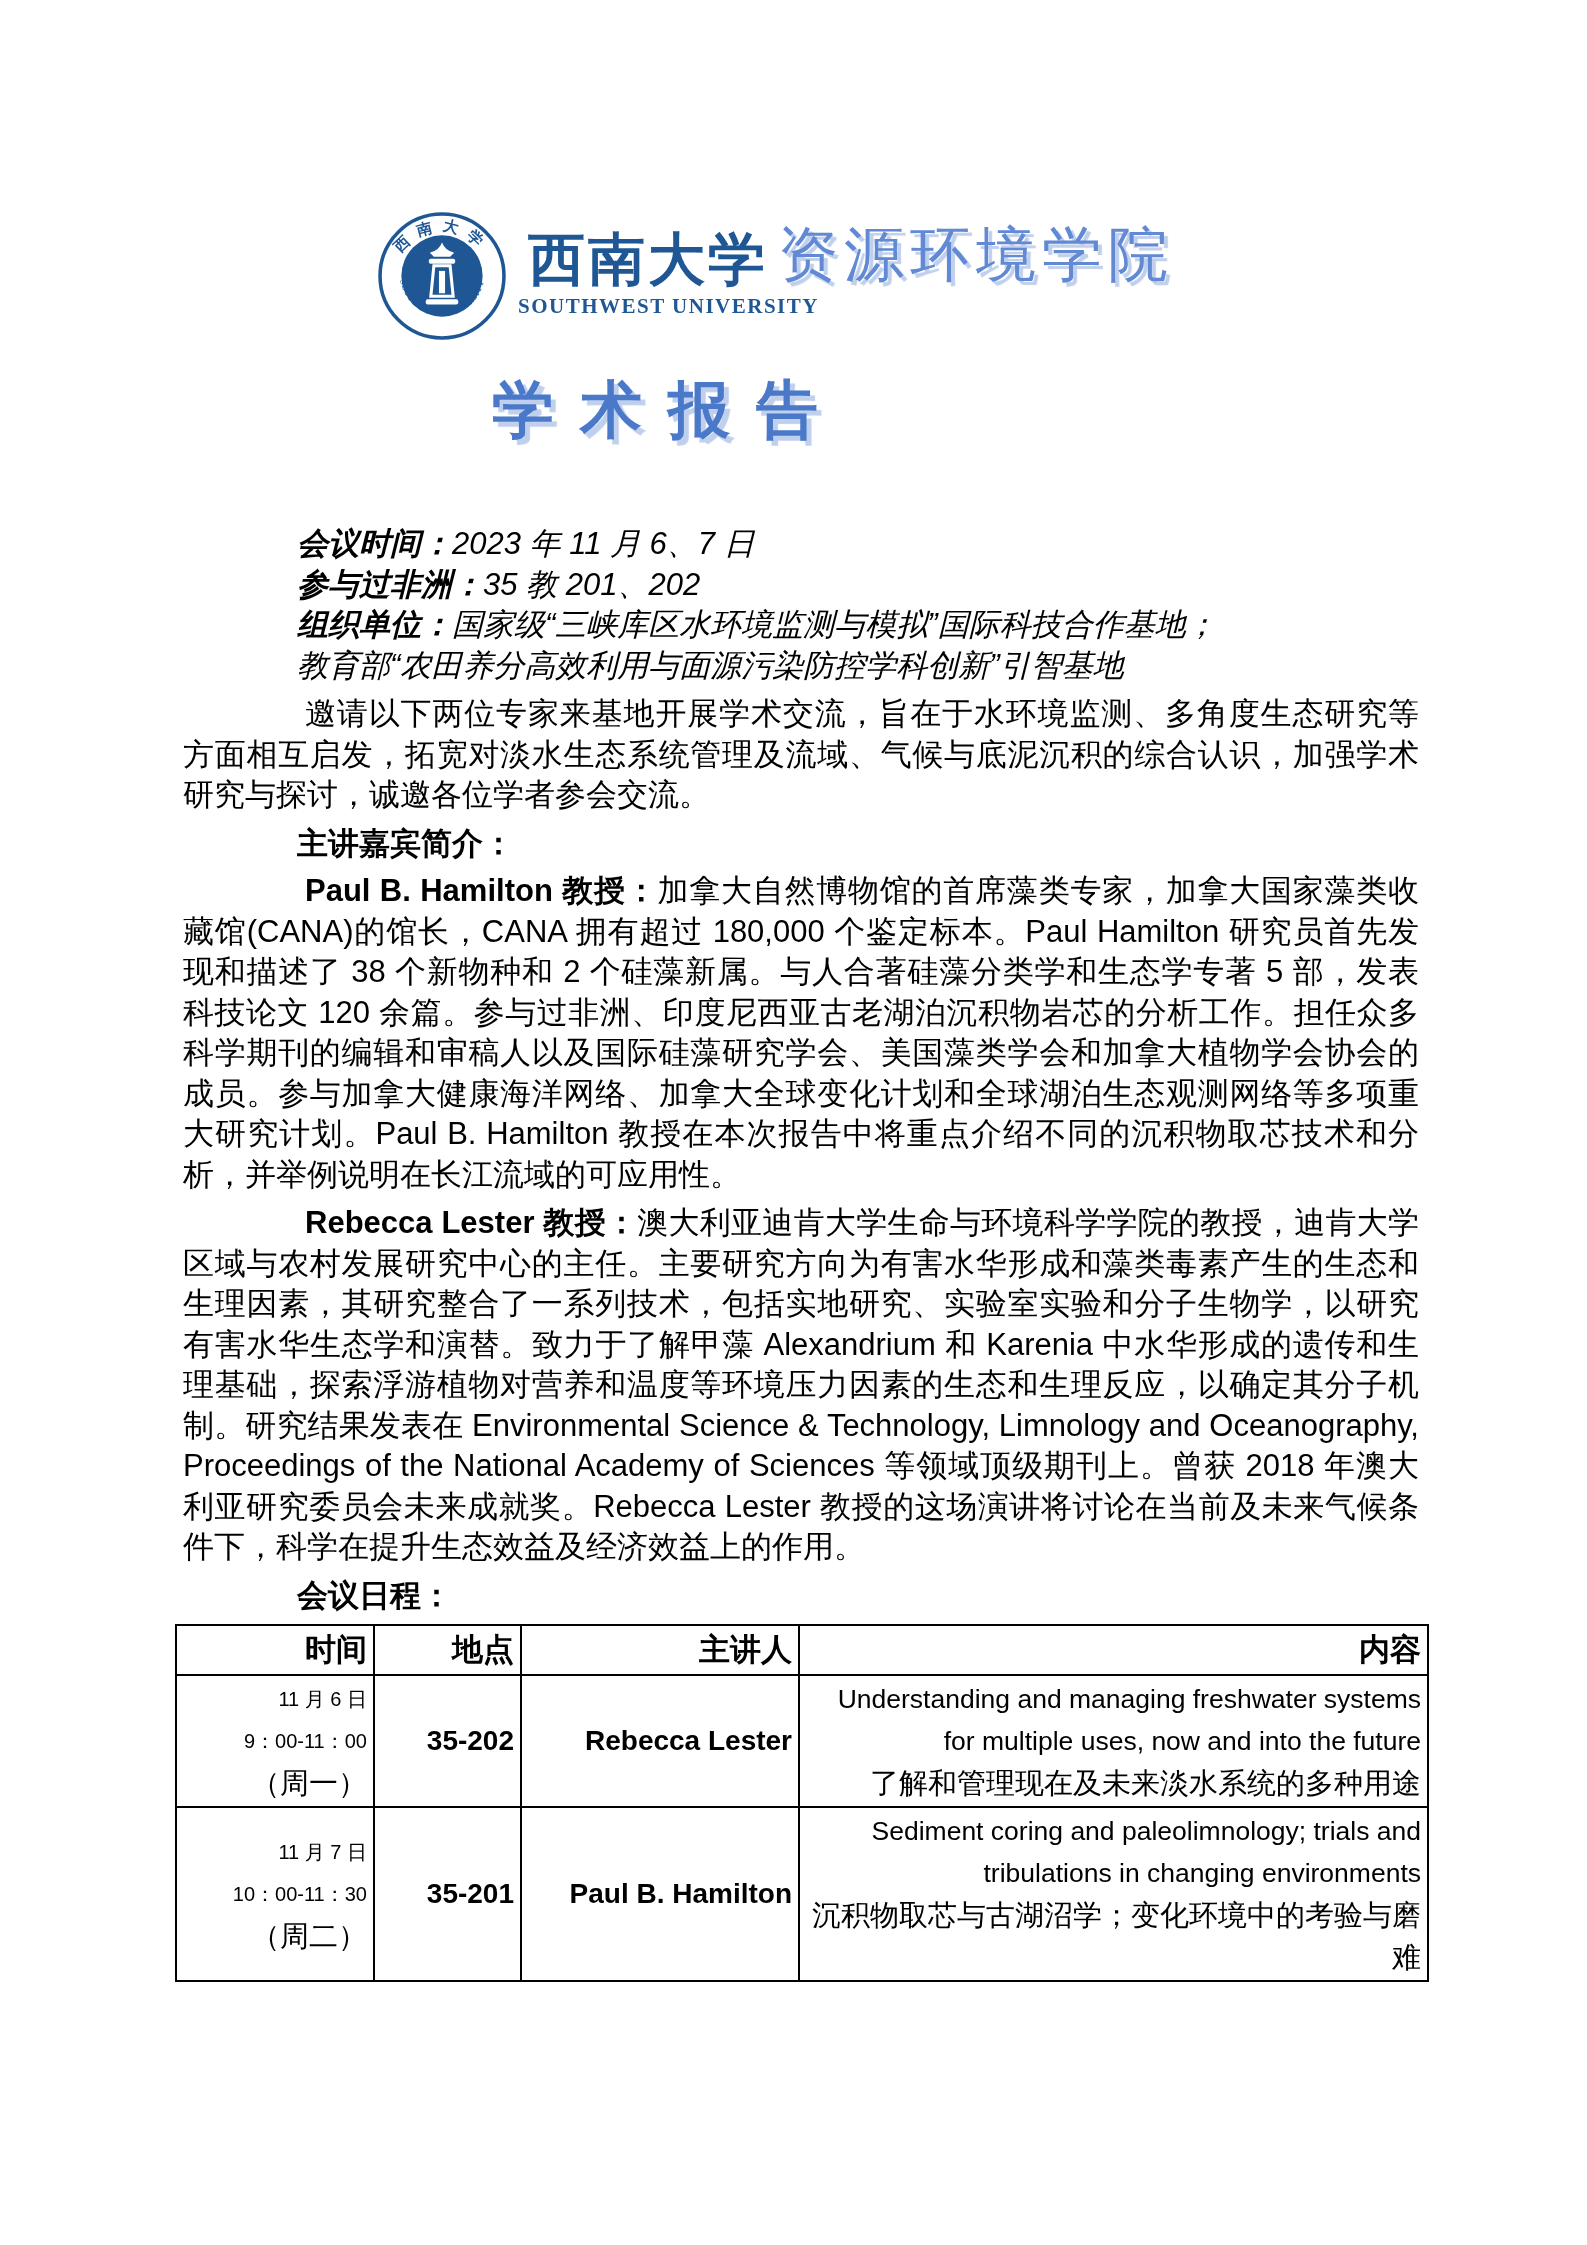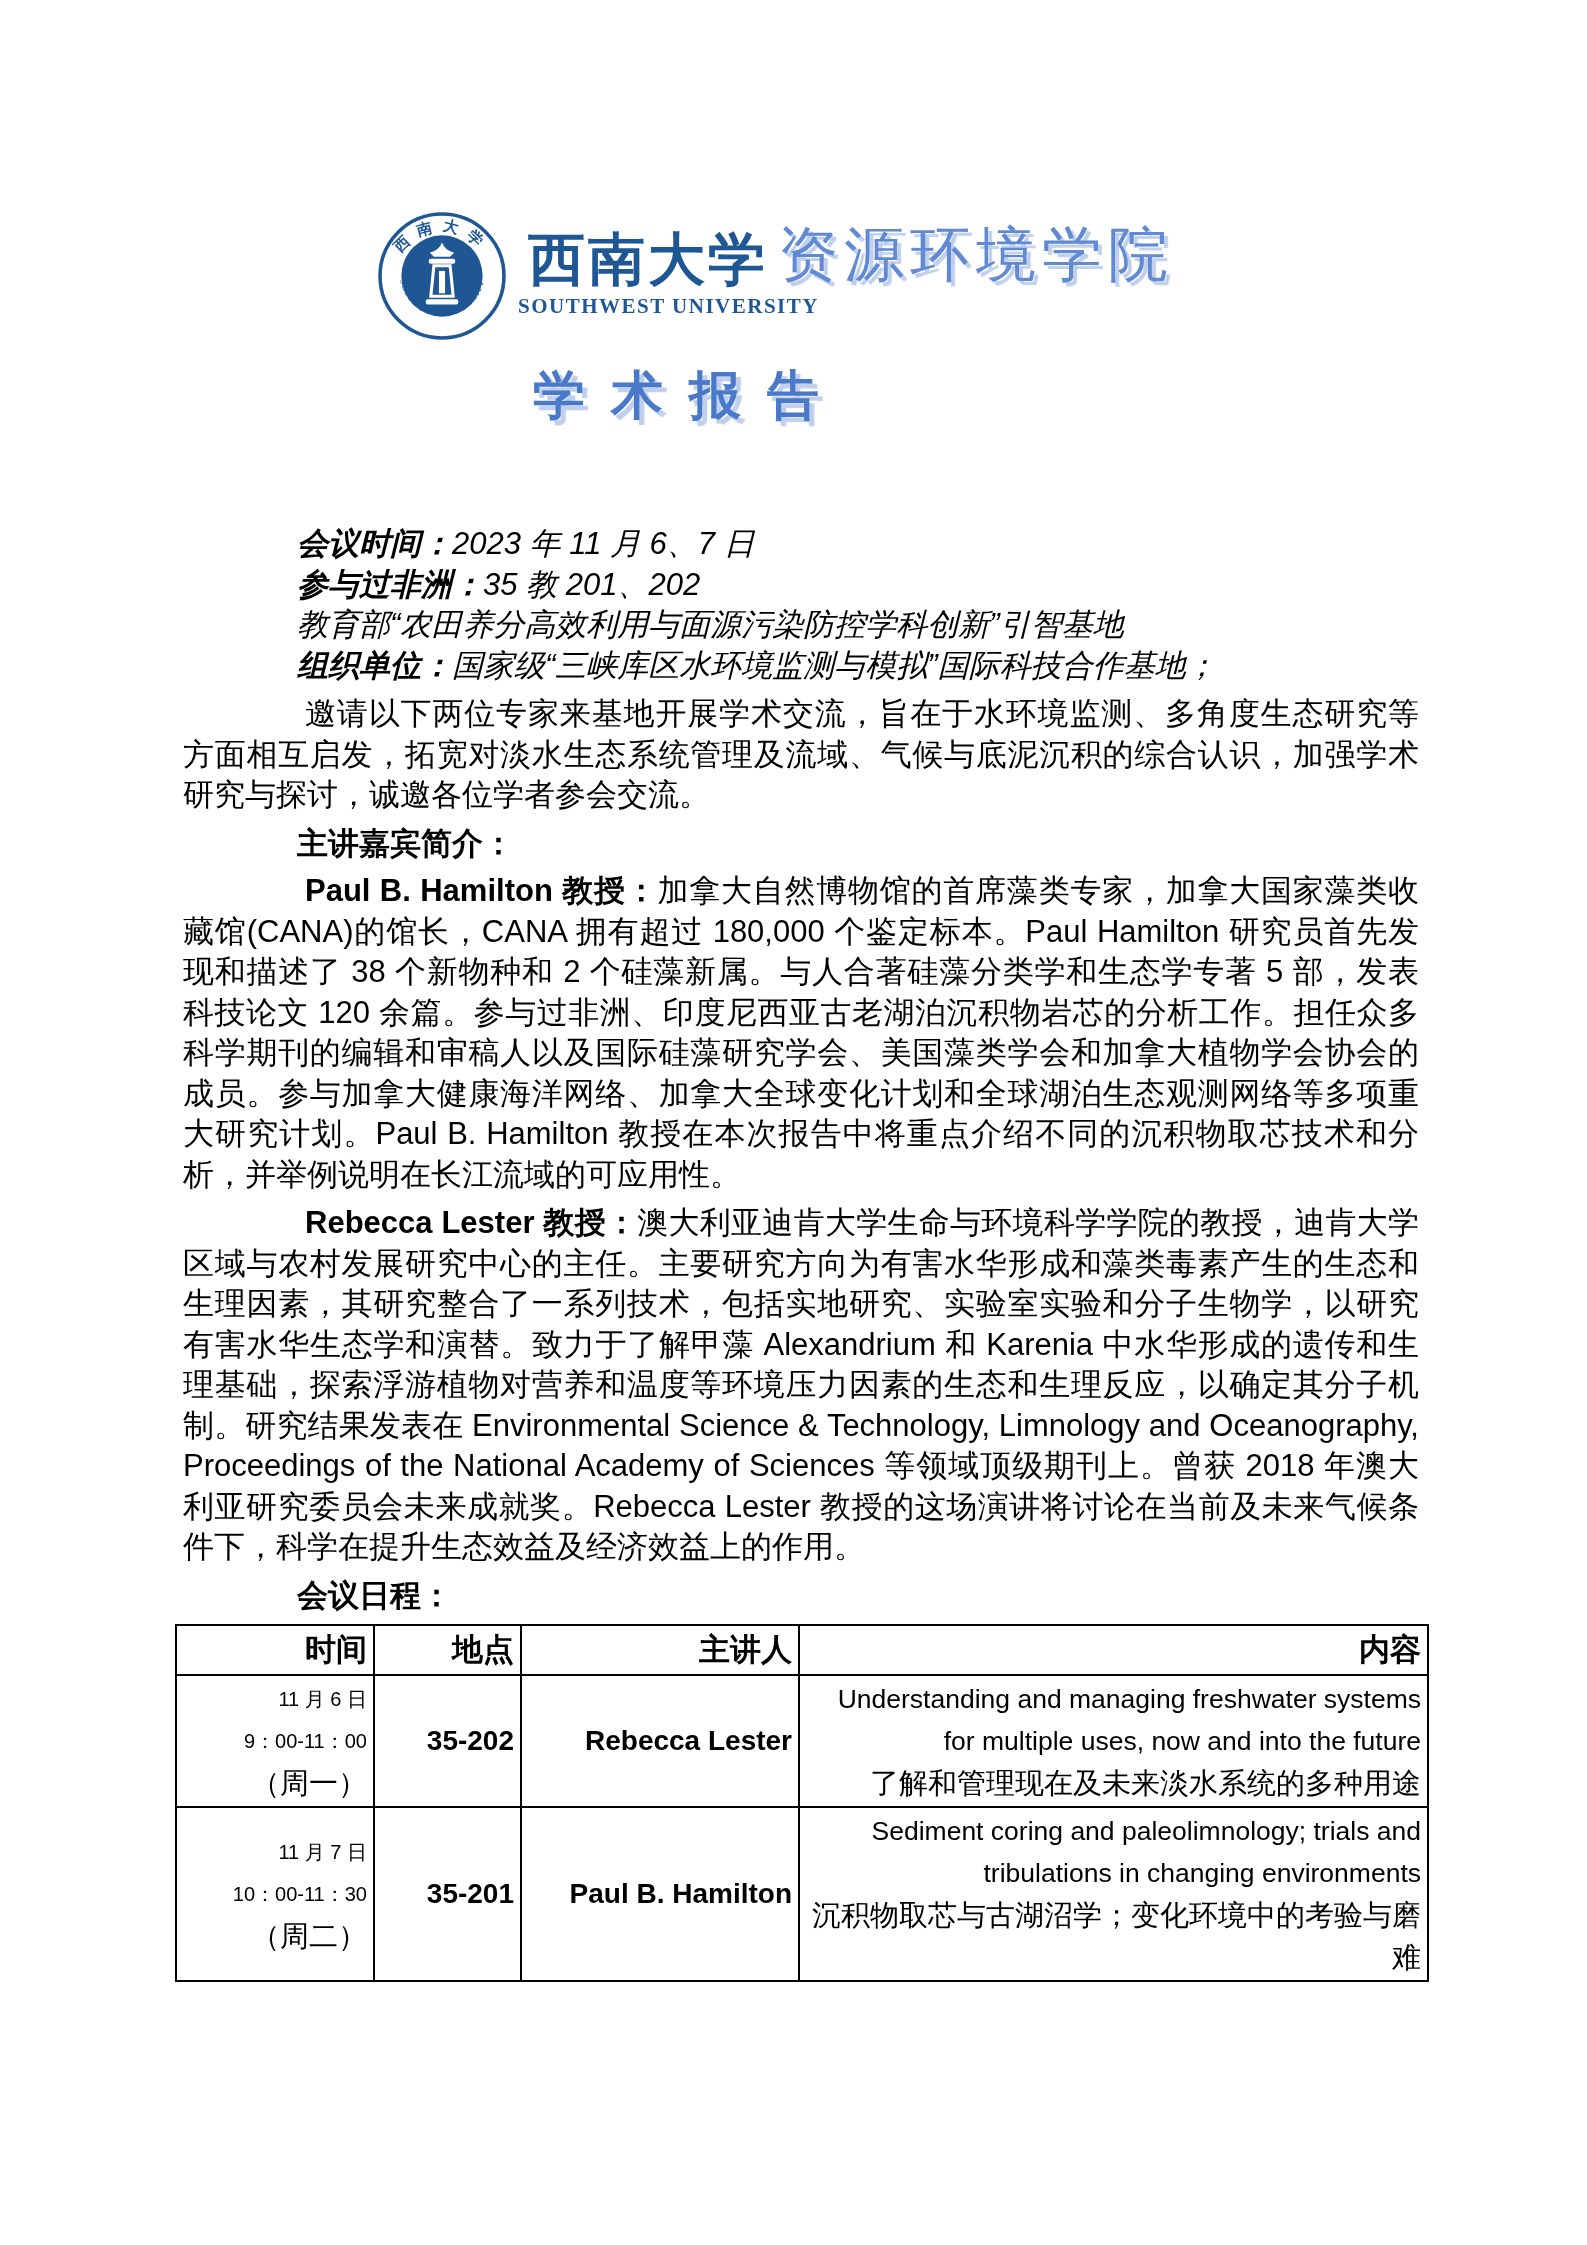--- a/index.html
+++ b/index.html
@@ -24,27 +24,26 @@
     color:var(--brand-blue);font-family:"Liberation Serif", serif;white-space:nowrap;
   }
   .college{
     position:absolute;left:778px;top:222px;
     font-size:60px;letter-spacing:6px;line-height:66px;
     color:var(--college-blue);
     text-shadow:4px 4px 1px var(--title-shadow);
     font-family:"Liberation Serif", serif;
   }
   .doc-title{
-    position:absolute;left:492px;top:346px;
-    font-size:52px;font-weight:bold;letter-spacing:26px;line-height:100px;
+    position:absolute;left:492px;top:360px;
+    font-size:62px;font-weight:bold;letter-spacing:26px;line-height:100px;
     color:var(--title-blue);
     text-shadow:5px 5px 1px var(--title-shadow);
     white-space:nowrap;
     font-family:"Liberation Serif", serif;
-    margin-left:41px;
   }
 
   
   .body-col{
     position:absolute;left:175px;top:524px;width:1252px;
     font-size:31px;line-height:40.5px;
   }
   .info-line{padding-left:122px;font-style:italic;}
   .info-label{font-weight:bold;}
   .sec-label{font-weight:bold;padding-left:122px;margin-top:6px;}
@@ -113,24 +112,24 @@
 
   <div class="body-col">
 
     <div class="info-line">
       <span class="info-label">会议时间：</span><span>2023 年 11 月 6、7 日</span>
     </div>
     <div class="info-line">
       <span class="info-label">参与过非洲：</span><span>35 教 201、202</span>
     </div>
     <div class="info-line">
-      <span class="info-label"></span><span>教育部“农田养分高效利用与面源污染防控学科创新”引智基地</span>
+      <span class="info-label">组织单位：</span><span>国家级“三峡库区水环境监测与模拟”国际科技合作基地；</span>
     </div>
     <div class="info-line">
-      <span class="info-label">组织单位：</span><span>国家级“三峡库区水环境监测与模拟”国际科技合作基地；</span>
+      <span class="info-label"></span><span>教育部“农田养分高效利用与面源污染防控学科创新”引智基地</span>
     </div>
 
     <p class="para">邀请以下两位专家来基地开展学术交流，旨在于水环境监测、多角度生态研究等方面相互启发，拓宽对淡水生态系统管理及流域、气候与底泥沉积的综合认识，加强学术研究与探讨，诚邀各位学者参会交流。</p>
 
     <div class="sec-label">主讲嘉宾简介：</div>
     <p class="para gap">
       <b>Paul B. Hamilton 教授：</b><span>加拿大自然博物馆的首席藻类专家，加拿大国家藻类收藏馆(CANA)的馆长，CANA 拥有超过 180,000 个鉴定标本。Paul Hamilton 研究员首先发现和描述了 38 个新物种和 2 个硅藻新属。与人合著硅藻分类学和生态学专著 5 部，发表科技论文 120 余篇。参与过非洲、印度尼西亚古老湖泊沉积物岩芯的分析工作。担任众多科学期刊的编辑和审稿人以及国际硅藻研究学会、美国藻类学会和加拿大植物学会协会的成员。参与加拿大健康海洋网络、加拿大全球变化计划和全球湖泊生态观测网络等多项重大研究计划。Paul B. Hamilton 教授在本次报告中将重点介绍不同的沉积物取芯技术和分析，并举例说明在长江流域的可应用性。</span>
     </p>
     <p class="para gap">
       <b>Rebecca Lester 教授：</b><span>澳大利亚迪肯大学生命与环境科学学院的教授，迪肯大学区域与农村发展研究中心的主任。主要研究方向为有害水华形成和藻类毒素产生的生态和生理因素，其研究整合了一系列技术，包括实地研究、实验室实验和分子生物学，以研究有害水华生态学和演替。致力于了解甲藻 Alexandrium 和 Karenia 中水华形成的遗传和生理基础，探索浮游植物对营养和温度等环境压力因素的生态和生理反应，以确定其分子机制。研究结果发表在 Environmental Science &amp; Technology, Limnology and Oceanography, Proceedings of the National Academy of Sciences 等领域顶级期刊上。曾获 2018 年澳大利亚研究委员会未来成就奖。Rebecca Lester 教授的这场演讲将讨论在当前及未来气候条件下，科学在提升生态效益及经济效益上的作用。</span>

